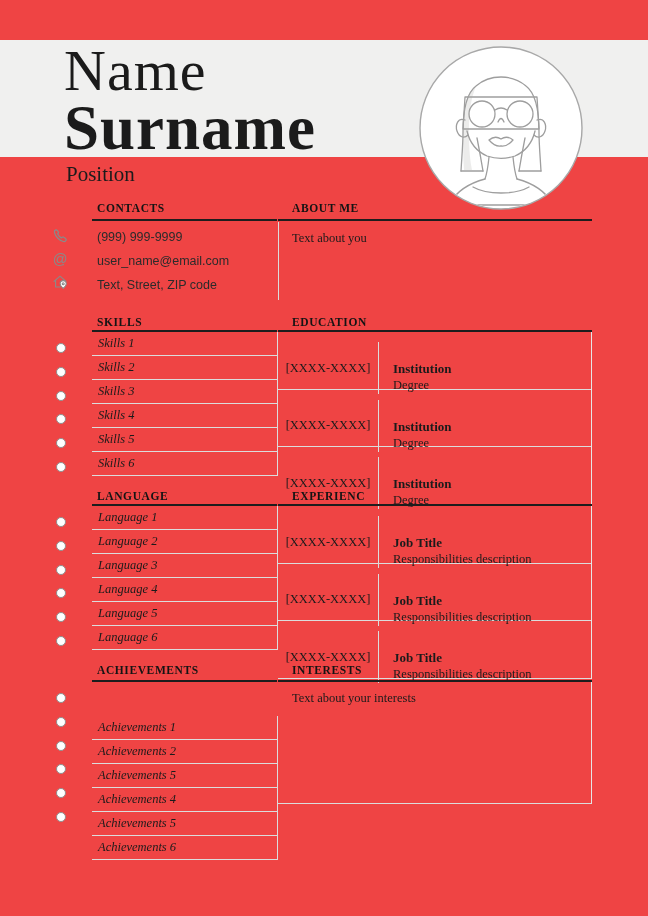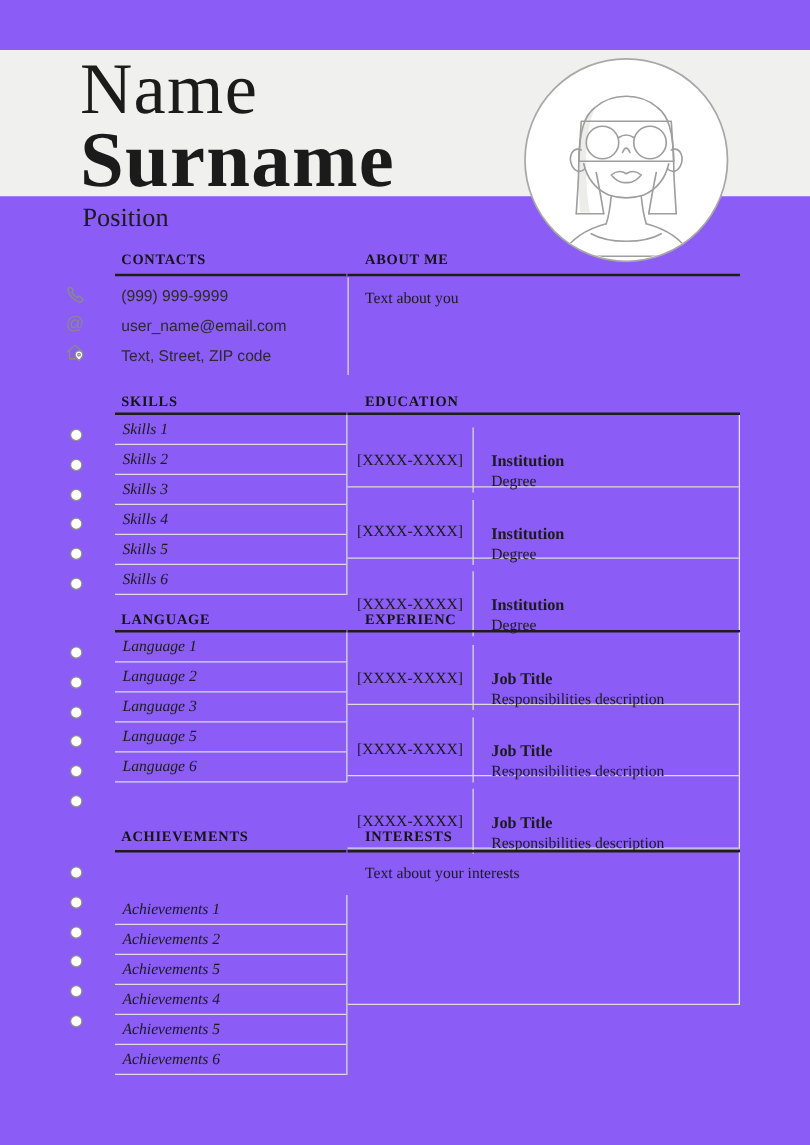--- a/index.html
+++ b/index.html
@@ -1,16 +1,16 @@
 <!DOCTYPE html>
 <html><head>
 <meta charset="utf-8">
 <style>
   html,body{margin:0;padding:0;background:#fff;}
-  .page{position:relative;width:648px;height:916px;background:#8b5cf6;overflow:hidden;
+  .page{position:relative;width:648px;height:916px;background:#ef4444;overflow:hidden;
         font-family:"Liberation Serif","DejaVu Serif",serif;color:#1b1b1b;}
   .banner{position:absolute;left:0;top:40px;width:648px;height:117px;background:#f0f0ef;}
   .first-name{position:absolute;left:64px;top:40px;font-size:58px;line-height:62px;font-weight:400;letter-spacing:1px;}
   .last-name{position:absolute;left:64px;top:95px;font-size:63px;line-height:66px;font-weight:700;letter-spacing:1px;}
   .position{position:absolute;left:66px;top:162px;font-size:21px;line-height:24px;}
   .avatar{position:absolute;left:417px;top:44px;}
 
   .sec-head{position:absolute;font-size:11.5px;font-weight:700;letter-spacing:.6px;line-height:14px;color:#141414;}
   .lh{left:97px;} .rh{left:292px;}
   .rule{position:absolute;height:2px;background:#1d1d1d;}
@@ -151,20 +151,21 @@
 
   <div class="sec-head lh" style="top:489px">LANGUAGE</div>
   <div class="sec-head rh" style="top:489px">EXPERIENC</div>
   <div class="rule lrule" style="top:504px"></div>
   <div class="rule rrule" style="top:504px"></div>
 
   <div class="ltable" style="top:506px">
     <div class="lrow">Language 1</div>
     <div class="lrow">Language 2</div>
     <div class="lrow">Language 3</div>
+    <div class="lrow">Language 4</div>
     <div class="lrow">Language 5</div>
     <div class="lrow">Language 6</div>
   </div>
 
   <div class="rtable" style="top:506px">
     <div class="rentry">
       <div class="pcell">[XXXX-XXXX]</div>
       <div class="dcell">
         <div class="dtitle">Job Title</div>
         <div class="dsub">Responsibilities description</div>

